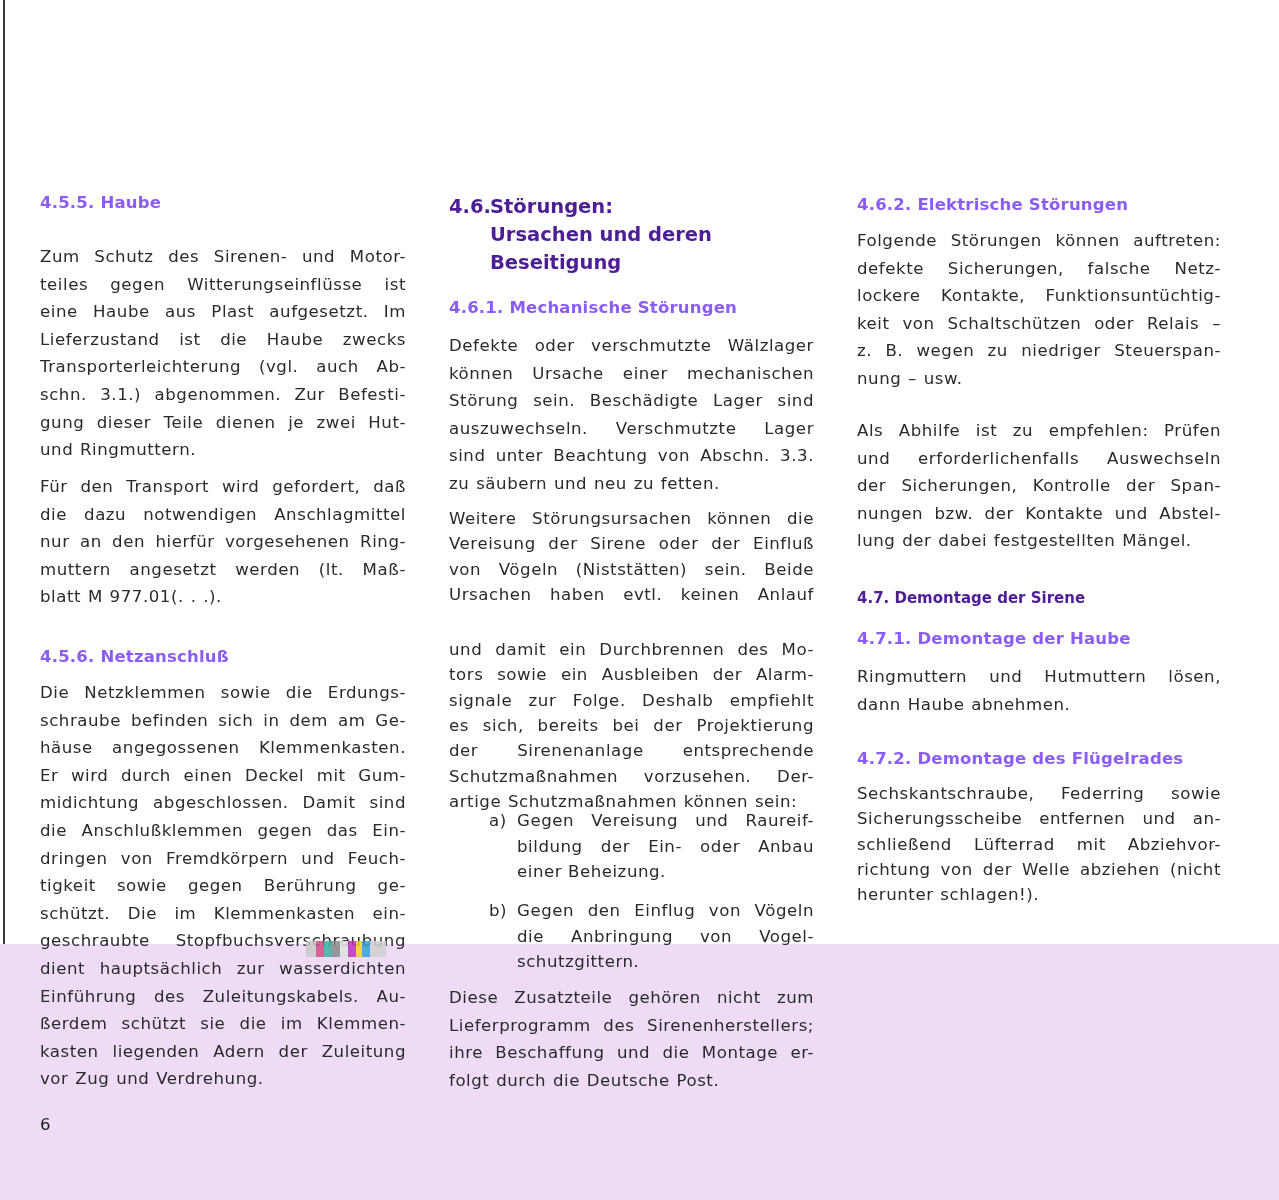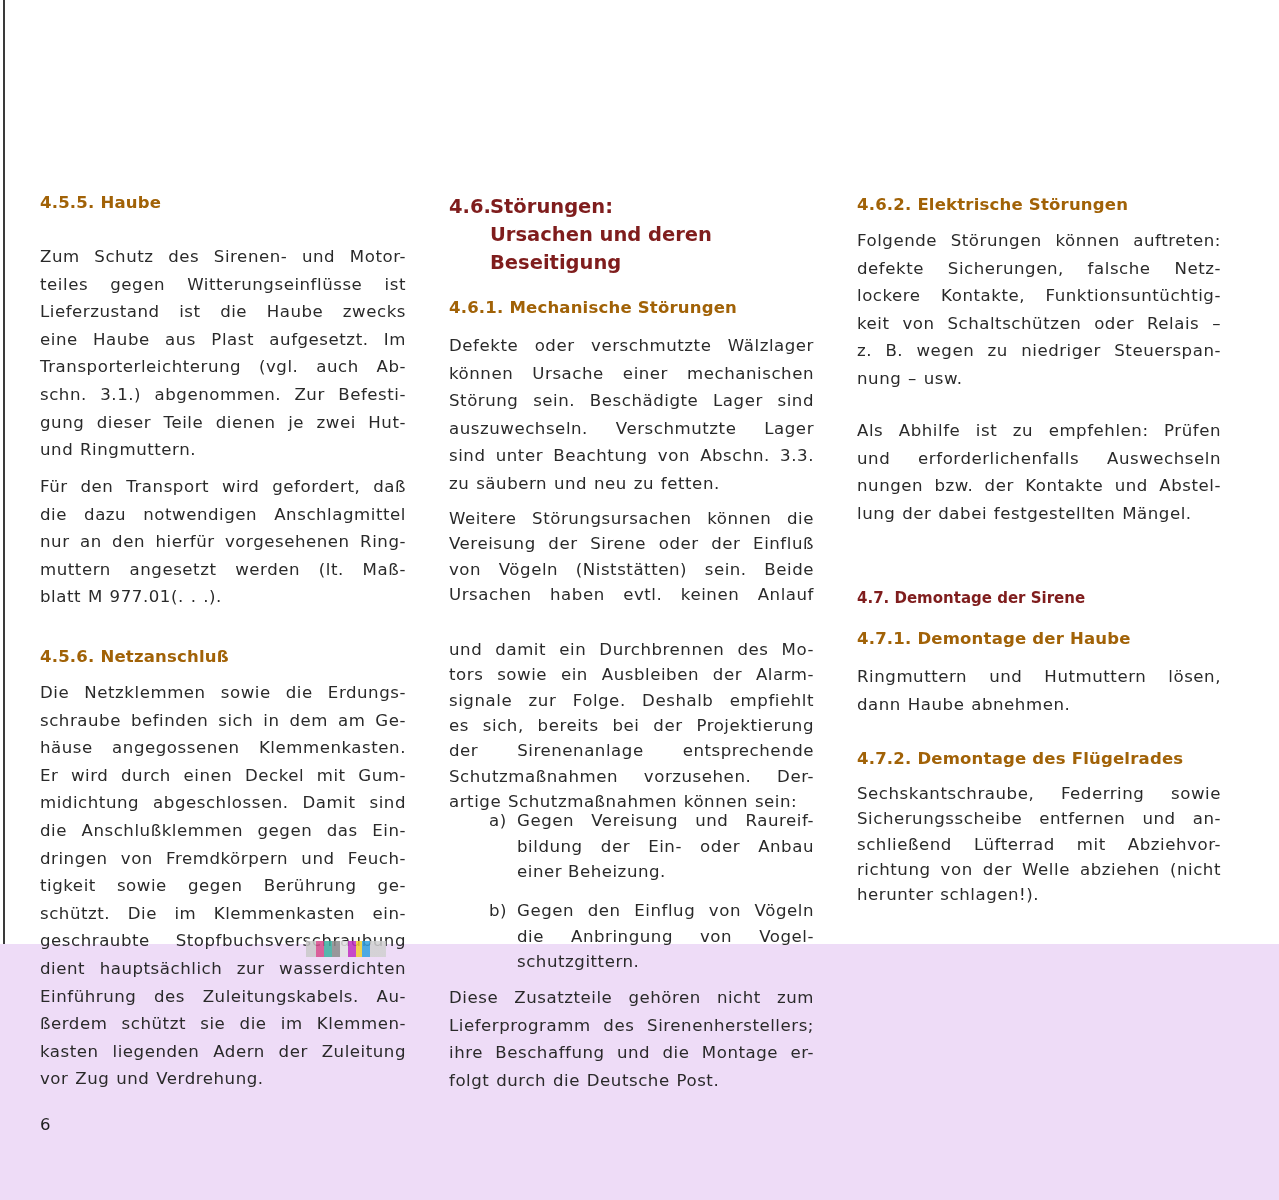--- a/index.html
+++ b/index.html
@@ -20,26 +20,26 @@
   }
   .col {
     position: absolute; top: 0; z-index: 1;
   }
   .col1 { left: 40px; width: 366px; }
   .col2 { left: 449px; width: 365px; }
   .col3 { left: 857px; width: 364px; }
 
   .h3 {
     position: absolute; left: 0; margin: 0;
-    font-size: 16.5px; font-weight: bold; color: #a16207;
+    font-size: 16.5px; font-weight: bold; color: #8b5cf6;
     letter-spacing: 0.2px; white-space: nowrap;
   }
   .h2 {
     position: absolute; left: 0; margin: 0;
-    font-size: 19.5px; font-weight: bold; color: #7f1d1d;
+    font-size: 19.5px; font-weight: bold; color: #4c1d95;
     line-height: 28px; white-space: nowrap;
   }
   .h2 .num { display: inline-block; width: 41px; }
   .h2 .cont { display: block; padding-left: 41px; }
 
   .para {
     position: absolute; left: 0; margin: 0;
     font-size: 16.6px; line-height: 27.6px;
     text-align: justify; letter-spacing: 0.55px; word-spacing: 1px;
     color: #2a2a2a;
@@ -69,22 +69,22 @@
 <div class="edge-line"></div>
 <div class="overlay"></div>
 <div class="glitch"></div>
 
 <div class="col col1">
   <h3 class="h3" style="top:193px">4.5.5. Haube</h3>
 
   <div class="para" style="top:243px;width:366px">
       <span class="ln">Zum Schutz des Sirenen- und Motor-</span>
       <span class="ln">teiles gegen Witterungseinflüsse ist</span>
+      <span class="ln">eine Haube aus Plast aufgesetzt. Im</span>
       <span class="ln">Lieferzustand ist die Haube zwecks</span>
-      <span class="ln">eine Haube aus Plast aufgesetzt. Im</span>
       <span class="ln">Transporterleichterung (vgl. auch Ab-</span>
       <span class="ln">schn. 3.1.) abgenommen. Zur Befesti-</span>
       <span class="ln">gung dieser Teile dienen je zwei Hut-</span>
       <span class="ln last">und Ringmuttern.</span>
     </div>
   <div class="para" style="top:473px;width:366px">
       <span class="ln">Für den Transport wird gefordert, daß</span>
       <span class="ln">die dazu notwendigen Anschlagmittel</span>
       <span class="ln">nur an den hierfür vorgesehenen Ring-</span>
       <span class="ln">muttern angesetzt werden (lt. Maß-</span>
@@ -164,20 +164,21 @@
       <span class="ln">Folgende Störungen können auftreten:</span>
       <span class="ln">defekte Sicherungen, falsche Netz-</span>
       <span class="ln">lockere Kontakte, Funktionsuntüchtig-</span>
       <span class="ln">keit von Schaltschützen oder Relais –</span>
       <span class="ln">z. B. wegen zu niedriger Steuerspan-</span>
       <span class="ln last">nung – usw.</span>
     </div>
   <div class="para" style="top:417px;width:364px">
       <span class="ln">Als Abhilfe ist zu empfehlen: Prüfen</span>
       <span class="ln">und erforderlichenfalls Auswechseln</span>
+      <span class="ln">der Sicherungen, Kontrolle der Span-</span>
       <span class="ln">nungen bzw. der Kontakte und Abstel-</span>
       <span class="ln last">lung der dabei festgestellten Mängel.</span>
     </div>
 
   <h2 class="h2" style="top:584px;font-size:15px">4.7. Demontage der Sirene</h2>
   <h3 class="h3" style="top:629px">4.7.1. Demontage der Haube</h3>
   <div class="para" style="top:663px;width:364px">
       <span class="ln">Ringmuttern und Hutmuttern lösen,</span>
       <span class="ln last">dann Haube abnehmen.</span>
     </div>

